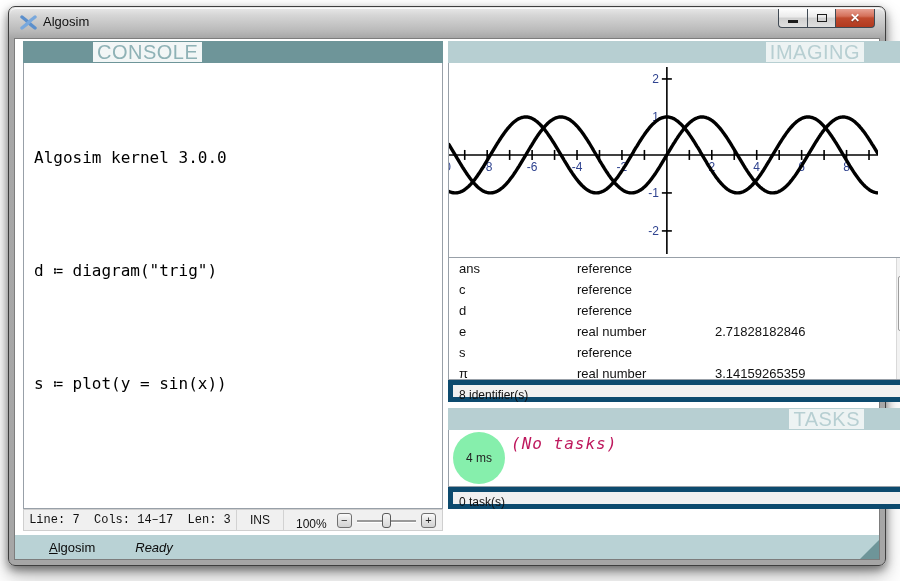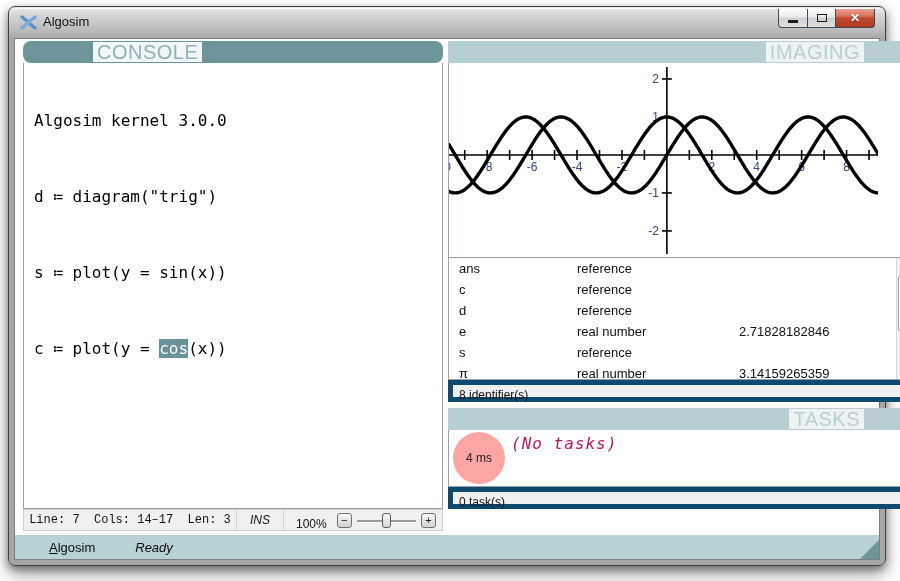--- a/index.html
+++ b/index.html
@@ -26,72 +26,72 @@
   .cap-btn.close { width:39px; border-radius:0 0 4px 0; border-left:none;
     background:linear-gradient(180deg,#eoa; ); background:linear-gradient(180deg,#e8a193 0,#d4705a 40%,#c04a2e 50%,#b13a20 100%); }
   .glyph-min { width:10px; height:3px; background:#1c1c1c; margin-top:6px; }
   .glyph-max { width:10px; height:8px; border:1.5px solid #1c1c1c; background:transparent; }
   .glyph-close { color:#fff; font-size:12px; font-weight:bold; text-shadow:0 1px 1px rgba(0,0,0,.4); }
 
   .client { position:absolute; left:5px; top:31px; right:5px; bottom:5px; background:#fff; border:1px solid #7d7d7d; }
 
   
   .hdr { height:22px; display:flex; align-items:center; overflow:hidden; }
-  .hdr-dark  { background:#6e9599;border-radius:8px; }
+  .hdr-dark  { background:#6e9599; }
   .hdr-light { background:#b7cfd2; }
   .hdr-label { font-size:20px; line-height:20px; letter-spacing:.5px; padding:0 4px; }
   .hdr-dark  .hdr-label { margin-left:70px; background:#f2f6f6; color:#8fb2b6; }
   .hdr-light .hdr-label { margin-left:auto; margin-right:50px; background:#edf3f3; color:#b7cfd2; }
 
   
   .left-col  { position:absolute; left:8px; top:2px; width:420px; }
   .console-body { height:446px; background:#fff; border:1px solid #98a0a8; border-top:none; overflow:hidden;
     font-family:"DejaVu Sans Mono",monospace; font-size:16px; color:#000; padding:10px 0 0 10px; white-space:pre; }
-  .console-line { height:38px; line-height:20px; }
+  .console-line { height:38px; line-height:20px;margin-top:37px; }
   .sel { background:#68939a; color:#fff; }
 
   .console-status { height:22px; background:#f0f0f0; border:1px solid #cfcfcf; display:flex; align-items:center; font-size:12px; color:#111; }
   .seg-pos { flex:0 0 212px; text-align:center; white-space:pre;font-family:Liberation Mono, monospace; }
   .vsep { width:1px; height:100%; background:#d2d2d2; }
-  .seg-ins { flex:0 0 46px; text-align:center;font-style:italic; }
+  .seg-ins { flex:0 0 46px; text-align:center; }
   .seg-zoom { flex:1; display:flex; align-items:center; padding:0 6px 0 12px; }
   .zoom-pct { margin-right:10px;margin-top:8px; }
   .sl-btn { width:15px; height:15px; border:1px solid #707070; border-radius:3px;
     background:linear-gradient(180deg,#fbfbfb,#e3e3e3 50%,#d2d2d2); font-size:11px; line-height:13px; text-align:center; color:#222; }
   .sl-track { position:relative; flex:1; height:15px; margin:0 5px; }
   .sl-track::before { content:""; position:absolute; left:0; right:0; top:7px; height:2px; background:#9a9a9a; box-shadow:0 1px 0 #fff; }
   .sl-thumb { position:absolute; left:42%; top:0; width:9px; height:15px; border:1px solid #5a5a5a; border-radius:3px;
     background:linear-gradient(180deg,#f6f6f6,#d8d8d8); }
 
   
   .right-col { position:absolute; left:433px; top:2px; width:466px; }
   .plot-box { height:195px; background:#fff; border:1px solid #98a0a8; border-top:none; overflow:hidden; }
   .plot-box svg { display:block; }
 
   .id-list { position:relative; height:122px; background:#fff; border:1px solid #98a0a8; border-top:none; overflow:hidden;
     font-size:13px; color:#111; }
   .id-row { position:relative; height:21px; line-height:21px; }
   .id-name { position:absolute; left:10px; }
   .id-type { position:absolute; left:128px; }
-  .id-val  { position:absolute; left:266px;margin-left:24px; }
+  .id-val  { position:absolute; left:266px; }
 
   .sbar { position:absolute; right:0; top:0; bottom:0; width:17px; background:#f2f2f2; border-left:1px solid #d9d9d9; }
   .sb-btn { height:15px; text-align:center; font-size:7px; line-height:15px; color:#4f4f4f; }
   .sb-thumb { margin:3px 1px 0 1px; height:55px; border:1px solid #9d9d9d; border-radius:2px;
     background:linear-gradient(90deg,#fdfdfd,#e8e8e8 60%,#d5d5d5); position:relative; }
   .sb-thumb::after { content:""; position:absolute; left:3px; right:3px; top:24px; height:6px;
     background:repeating-linear-gradient(180deg,#9f9f9f 0,#9f9f9f 1px,transparent 1px,transparent 3px); }
   .sb-down { position:absolute; bottom:0; left:0; right:0; }
 
   .mini-status { height:22px; background:#f0f0f0; border:5px solid #0c4a6e; font-size:12px; color:#111; line-height:20px; padding-left:6px; }
 
   .gap6 { height:6px; }
 
   .tasks-body { position:relative; height:57px; background:#fff; border:1px solid #98a0a8; border-top:none; overflow:hidden; }
-  .task-circle { position:absolute; left:4px; top:2px; width:52px; height:52px; border-radius:50%; background:#fca5a5;
+  .task-circle { position:absolute; left:4px; top:2px; width:52px; height:52px; border-radius:50%; background:#86efac;
     display:flex; align-items:center; justify-content:center; font-size:12px; color:#222; }
   .no-tasks { position:absolute; left:62px; top:4px; font-family:"DejaVu Sans Mono",monospace; font-style:italic;
     font-size:16px; color:#be185d; letter-spacing:1px; }
 
   
   .menubar { position:absolute; left:0; right:0; bottom:0; height:24px; background:#b9d2d5;
     display:flex; align-items:center; font-size:13px; color:#0b0b0b; }
   .menu-item { margin-left:34px; }
   .menu-item::first-letter { text-decoration:underline; }
   .ready-text { margin-left:40px;font-style:italic; }
@@ -126,21 +126,20 @@
     <div class="client">
 
       <div class="left-col">
         <div class="hdr hdr-dark">
           <span class="hdr-label">CONSOLE</span>
         </div>
         <div class="console-body">
           <div class="console-line">Algosim kernel 3.0.0</div>
           <div class="console-line">d ≔ diagram("trig")</div>
           <div class="console-line">s ≔ plot(y = sin(x))</div>
-          <div class="console-line"><span>c ≔ plot(y = </span><span class="sel">cos</span><span>(x))</span></div>
         </div>
         <div class="console-status">
           <span class="seg-pos">Line: 7  Cols: 14–17  Len: 3</span>
           <span class="vsep"></span>
           <span class="seg-ins">INS</span>
           <span class="vsep"></span>
           <span class="seg-zoom">
             <span class="zoom-pct">100%</span>
             <span class="sl-btn">−</span>
             <span class="sl-track">

